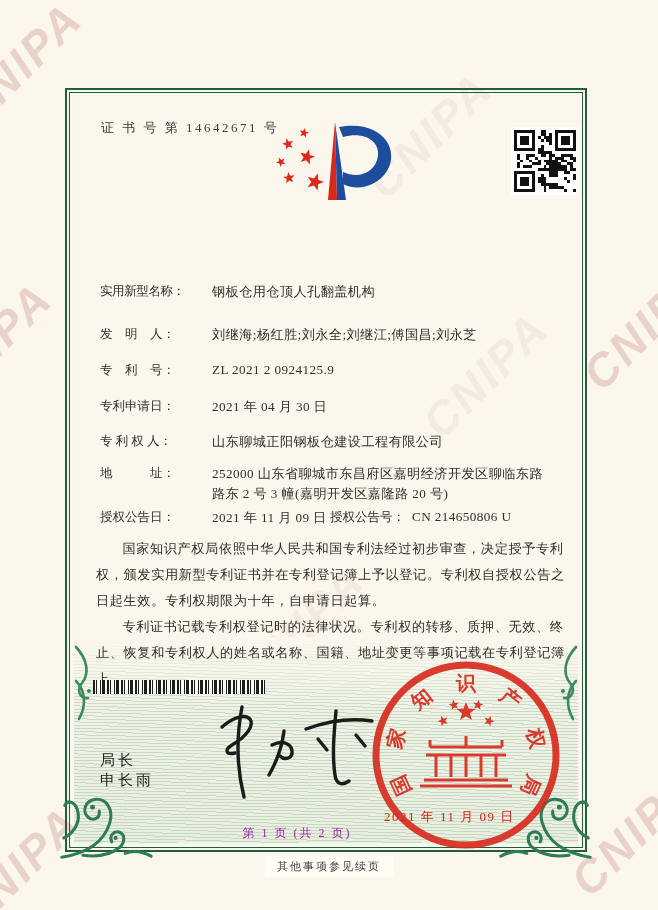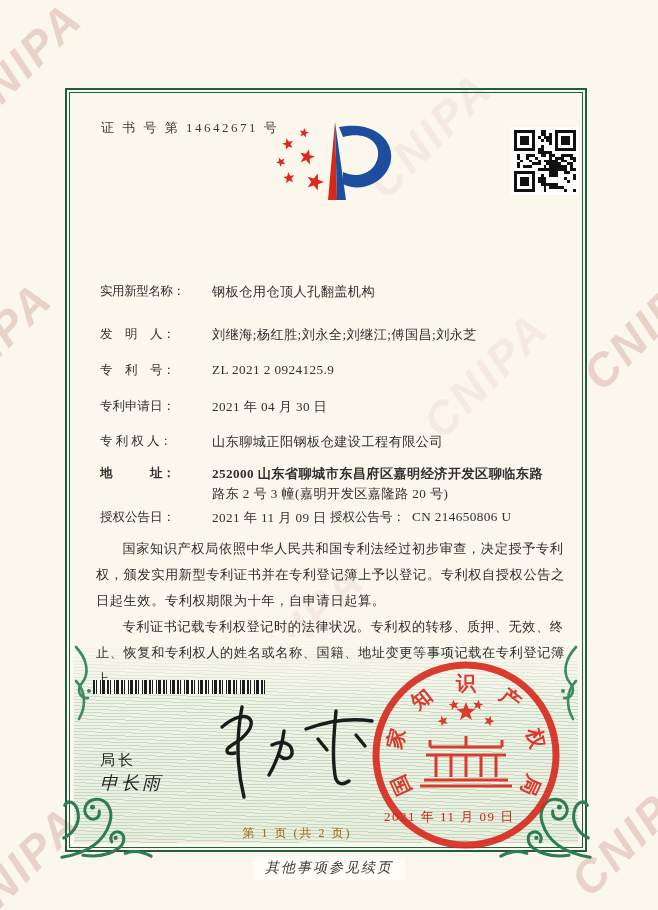--- a/index.html
+++ b/index.html
@@ -62,55 +62,55 @@
     position:absolute;left:65px;top:209px;width:522px;z-index:2;
     text-align:center;font-size:29px;font-weight:700;
     letter-spacing:9px;text-indent:9px;color:#1e1e1e;margin:0;
   }
   
   .flabel,.fvalue{position:absolute;z-index:2;font-size:12.5px;color:#303030;white-space:nowrap;}
   .fvalue{font-size:13.2px;letter-spacing:.4px;}
   .flabel{letter-spacing:0;}
   .flabel.tight{letter-spacing:-.4px;}
   .y-name{top:283px;}    .y-inv{top:326px;}   .y-pno{top:362px;}
-  .y-fil{top:398px;}     .y-pat{top:433px;}   .y-addr{top:465px;font-weight:bold;}
+  .y-fil{top:398px;}     .y-pat{top:433px;}   .y-addr{top:465px;}
   .y-addr2{top:485px;}   .y-grant{top:509px;}
   .x-label{left:100px;}  .x-value{left:184px;margin-left:28px;}
   .x-label2{left:330px;} .x-value2{left:412px;}
   
   .body-text{
     position:absolute;left:96px;top:536px;width:476px;z-index:2;
     font-size:13.2px;line-height:26px;letter-spacing:.6px;color:#2e2e2e;
   }
   .body-text p{margin:0;text-indent:2em;}
   
   .barcode{
     position:absolute;left:93px;top:680px;width:172px;height:14px;z-index:2;
     background:repeating-linear-gradient(90deg,
       #1d1d1d 0 2px,#f8f8f5 2px 3px,#1d1d1d 3px 4px,#f8f8f5 4px 7px,
       #1d1d1d 7px 8px,#f8f8f5 8px 9px,#1d1d1d 9px 12px,#f8f8f5 12px 14px);
   }
   .director-title{position:absolute;left:100px;top:741px;z-index:2;font-size:15px;letter-spacing:3px;color:#222;margin-top:10px;}
-  .director-name{position:absolute;left:100px;top:771px;z-index:2;font-size:18px;letter-spacing:3px;color:#222;font-style:italic;}
+  .director-name{position:absolute;left:100px;top:771px;z-index:2;font-size:15px;letter-spacing:3px;color:#222;}
   .signature{position:absolute;left:208px;top:693px;z-index:2;}
   .seal{position:absolute;left:366px;top:655px;z-index:2;opacity:.9;}
   .seal-date{
     position:absolute;left:384px;top:808px;z-index:3;
     font-size:13px;letter-spacing:1.5px;color:#cf2417;white-space:nowrap;
   }
   .page-info{
     position:absolute;left:65px;top:825px;width:464px;z-index:3;
-    text-align:center;font-size:12px;letter-spacing:2px;color:#a16207;
+    text-align:center;font-size:12px;letter-spacing:2px;color:#a21caf;
   }
   .continue-note{
     position:absolute;left:0;top:856px;width:658px;z-index:2;text-align:center;
   }
   .continue-note span{
     display:inline-block;background:#fffdf6;padding:3px 12px;
-    font-size:14px;letter-spacing:2px;color:#3a3a3a;font-style:italic;
+    font-size:11px;letter-spacing:2px;color:#3a3a3a;
   }
   .seal-char{font-family:"Liberation Serif","DejaVu Serif",serif;font-weight:700;font-size:20px;fill:#d7281c;}
 </style>
 </head>
 <body>
 
 <div class="page">
 
   <svg width="0" height="0" style="position:absolute" aria-hidden="true">
     <defs>

